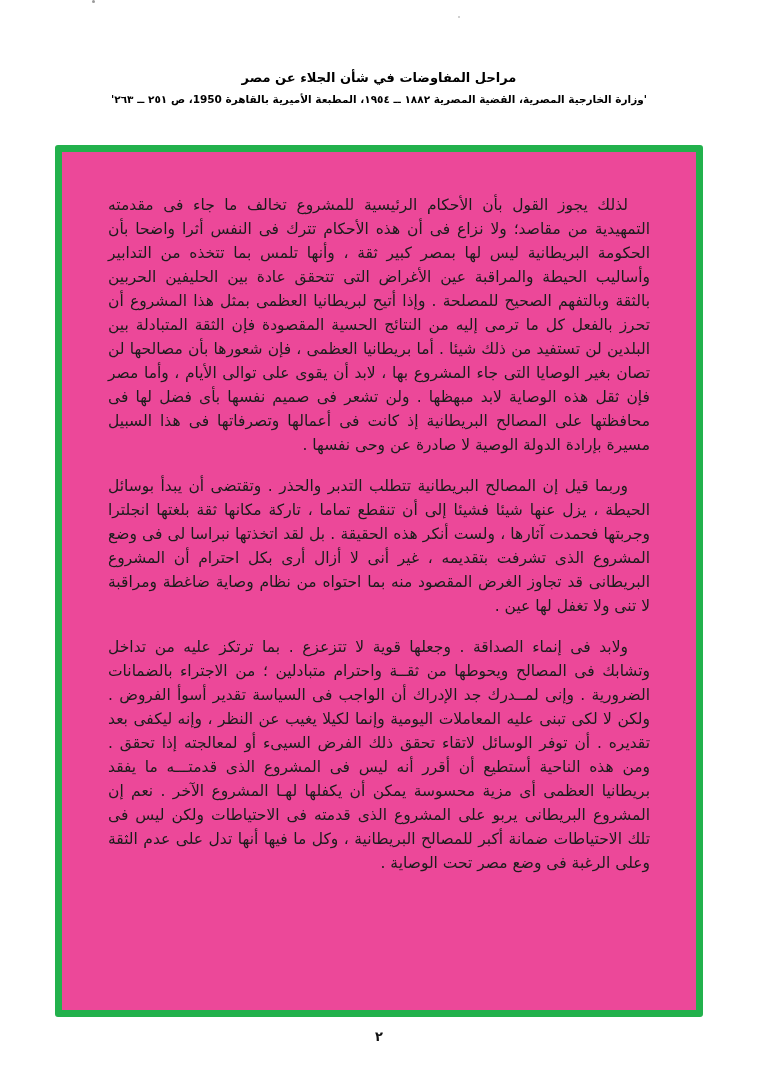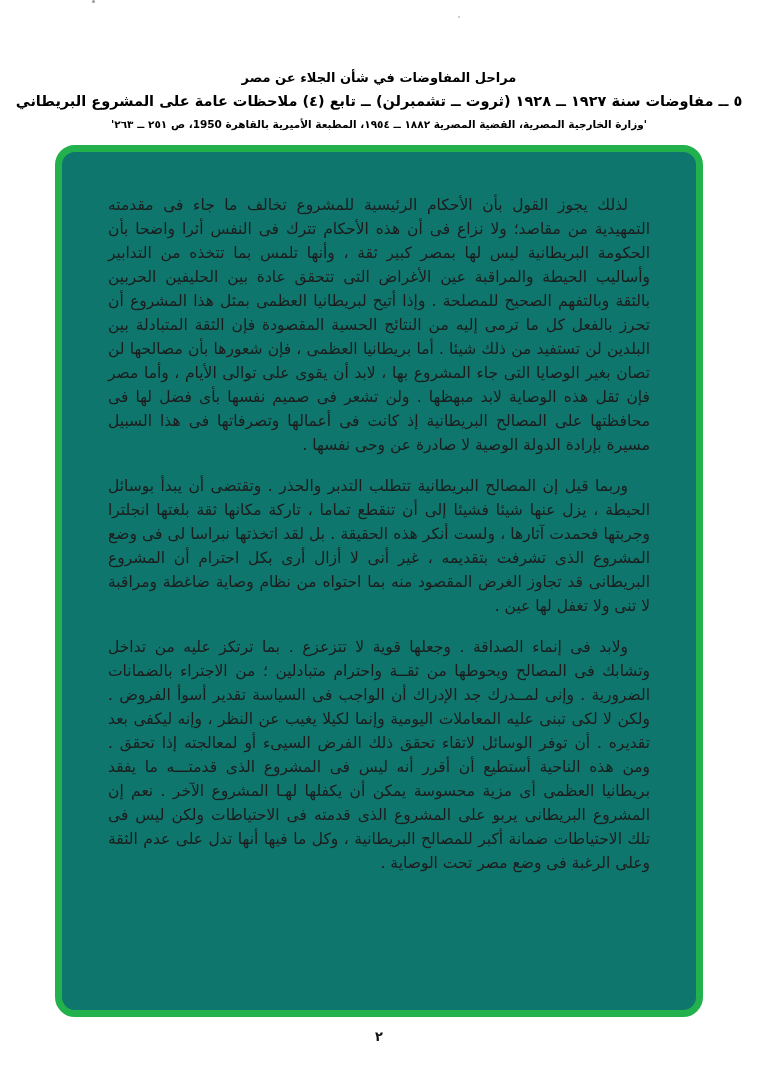--- a/index.html
+++ b/index.html
@@ -42,22 +42,22 @@
   }
   
   .scan-frame {
     position: absolute;
     left: 55px;
     top: 145px;
     width: 648px;
     height: 872px;
     box-sizing: border-box;
     border: 7px solid #22b14c; 
-    border-radius: 20px;
-    background: #0f766e;
+    border-radius: 3px;
+    background: #ec4899;
   }
   
   .scan-body {
     position: absolute;
     top: 41px;
     right: 46px;
     left: 46px;
     direction: rtl;
     text-align: justify;
     font-size: 15.5px;
@@ -92,21 +92,20 @@
 </head>
 <body>
 
 <div class="page">
 
   <span class="artifact a1"></span>
   <span class="artifact a2"></span>
 
   <header class="doc-header">
     <div class="h-title">مراحل المفاوضات في شأن الجلاء عن مصر</div>
-    <div class="h-subtitle">٥ ــ مفاوضات سنة ١٩٢٧ ــ ١٩٢٨ (ثروت ــ تشمبرلن) ــ تابع (٤) ملاحظات عامة على المشروع البريطاني</div>
     <div class="h-source">'وزارة الخارجية المصرية، القضية المصرية ١٨٨٢ ــ ١٩٥٤، المطبعة الأميرية بالقاهرة 1950، ص ٢٥١ ــ ٢٦٣'</div>
   </header>
 
   <div class="scan-frame" style="border-color: rgb(34, 177, 76);">
     <div class="scan-body" style="color: rgb(28, 28, 28);">
         <p>لذلك يجوز القول بأن الأحكام الرئيسية للمشروع تخالف ما جاء فى مقدمته التمهيدية من مقاصد؛ ولا نزاع فى أن هذه الأحكام تترك فى النفس أثرا واضحا بأن الحكومة البريطانية ليس لها بمصر كبير ثقة ، وأنها تلمس بما تتخذه من التدابير وأساليب الحيطة والمراقبة عين الأغراض التى تتحقق عادة بين الحليفين الحربين بالثقة وبالتفهم الصحيح للمصلحة . وإذا أتيح لبريطانيا العظمى بمثل هذا المشروع أن تحرز بالفعل كل ما ترمى إليه من النتائج الحسية المقصودة فإن الثقة المتبادلة بين البلدين لن تستفيد من ذلك شيئا . أما بريطانيا العظمى ، فإن شعورها بأن مصالحها لن تصان بغير الوصايا التى جاء المشروع بها ، لابد أن يقوى على توالى الأيام ، وأما مصر فإن ثقل هذه الوصاية لابد مبهظها . ولن تشعر فى صميم نفسها بأى فضل لها فى محافظتها على المصالح البريطانية إذ كانت فى أعمالها وتصرفاتها فى هذا السبيل مسيرة بإرادة الدولة الوصية لا صادرة عن وحى نفسها .</p>
         <p>وربما قيل إن المصالح البريطانية تتطلب التدبر والحذر . وتقتضى أن يبدأ بوسائل الحيطة ، يزل عنها شيئا فشيئا إلى أن تنقطع تماما ، تاركة مكانها ثقة بلغتها انجلترا وجربتها فحمدت آثارها ، ولست أنكر هذه الحقيقة . بل لقد اتخذتها نبراسا لى فى وضع المشروع الذى تشرفت بتقديمه ، غير أنى لا أزال أرى بكل احترام أن المشروع البريطانى قد تجاوز الغرض المقصود منه بما احتواه من نظام وصاية ضاغطة ومراقبة لا تنى ولا تغفل لها عين .</p>
         <p>ولابد فى إنماء الصداقة . وجعلها قوية لا تتزعزع . بما ترتكز عليه من تداخل وتشابك فى المصالح ويحوطها من ثقــة واحترام متبادلين ؛ من الاجتراء بالضمانات الضرورية . وإنى لمــدرك جد الإدراك أن الواجب فى السياسة تقدير أسوأ الفروض . ولكن لا لكى تبنى عليه المعاملات اليومية وإنما لكيلا يغيب عن النظر ، وإنه ليكفى بعد تقديره . أن توفر الوسائل لاتقاء تحقق ذلك الفرض السيىء أو لمعالجته إذا تحقق . ومن هذه الناحية أستطيع أن أقرر أنه ليس فى المشروع الذى قدمتـــه ما يفقد بريطانيا العظمى أى مزية محسوسة يمكن أن يكفلها لهـا المشروع الآخر . نعم إن المشروع البريطانى يربو على المشروع الذى قدمته فى الاحتياطات ولكن ليس فى تلك الاحتياطات ضمانة أكبر للمصالح البريطانية ، وكل ما فيها أنها تدل على عدم الثقة وعلى الرغبة فى وضع مصر تحت الوصاية .</p>
       </div>
   </div>

